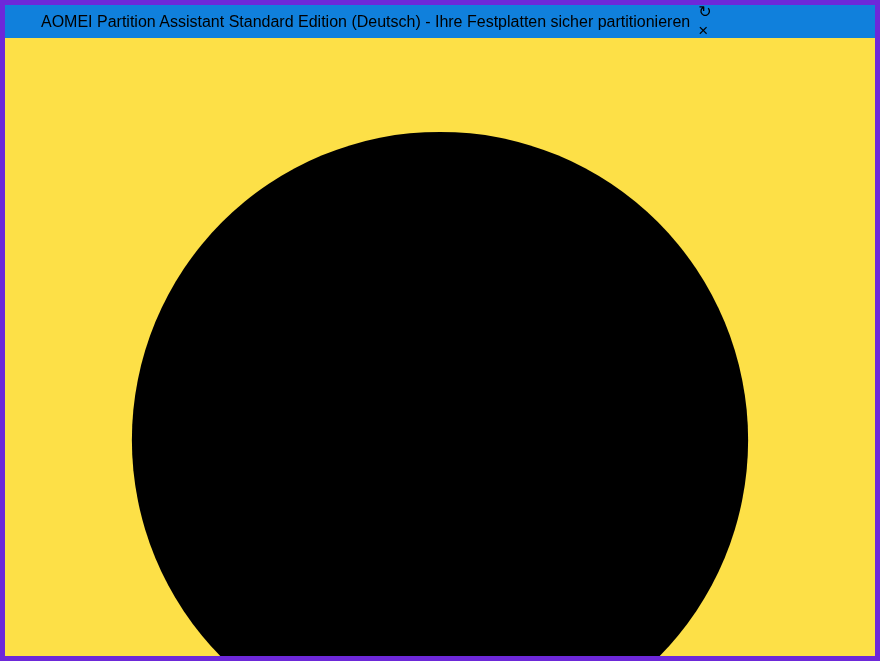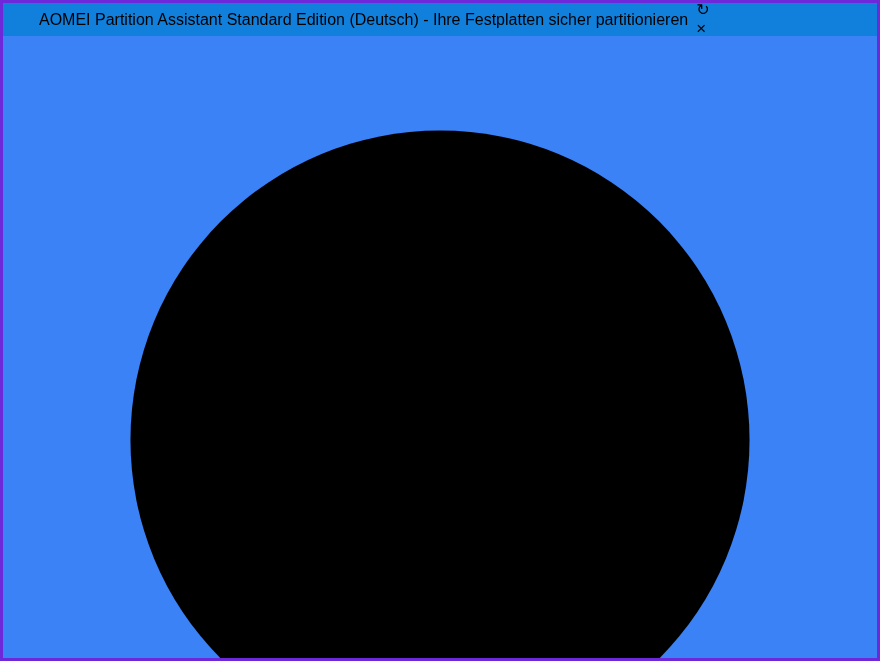--- a/index.html
+++ b/index.html
@@ -1,17 +1,17 @@
 <!DOCTYPE html>
 <html><head>
 <meta charset="utf-8">
 <style>
   * { margin:0; padding:0; box-sizing:border-box; }
   body { background:#888; font-family:"Liberation Sans", sans-serif; }
-  .app{position:relative;width:880px;height:661px;background:#3b82f6;overflow:hidden;border:3px solid #6d28d9;}
+  .app{position:relative;width:880px;height:661px;background:#fde047;overflow:hidden;border:5px solid #6d28d9;}
 
   
   .titlebar{position:absolute;left:0;top:0;width:100%;height:33px;background:#1080dc;display:flex;align-items:center;padding:0 10px;gap:8px;}
   .logo{width:18px;height:18px;border-radius:50%;background:conic-gradient(#e74c3c,#f1a javascript;}
   .logo{background:conic-gradient(#e74c3c,#f39c12,#2ecc71,#3498db,#e74c3c);}
   .win-title{color:#fff;font-size:12px;white-space:nowrap;overflow:hidden;}
   .win-controls{margin-left:auto;display:flex;align-items:center;}
   .wbtn{width:30px;height:26px;display:flex;align-items:center;justify-content:center;color:#fff;font-size:14px;cursor:default;}
   .menu-lines{width:14px;height:2px;background:#fff;box-shadow:0 -4px 0 #fff,0 4px 0 #fff;}
   .max-box{width:10px;height:9px;border:1.5px solid #fff;}

